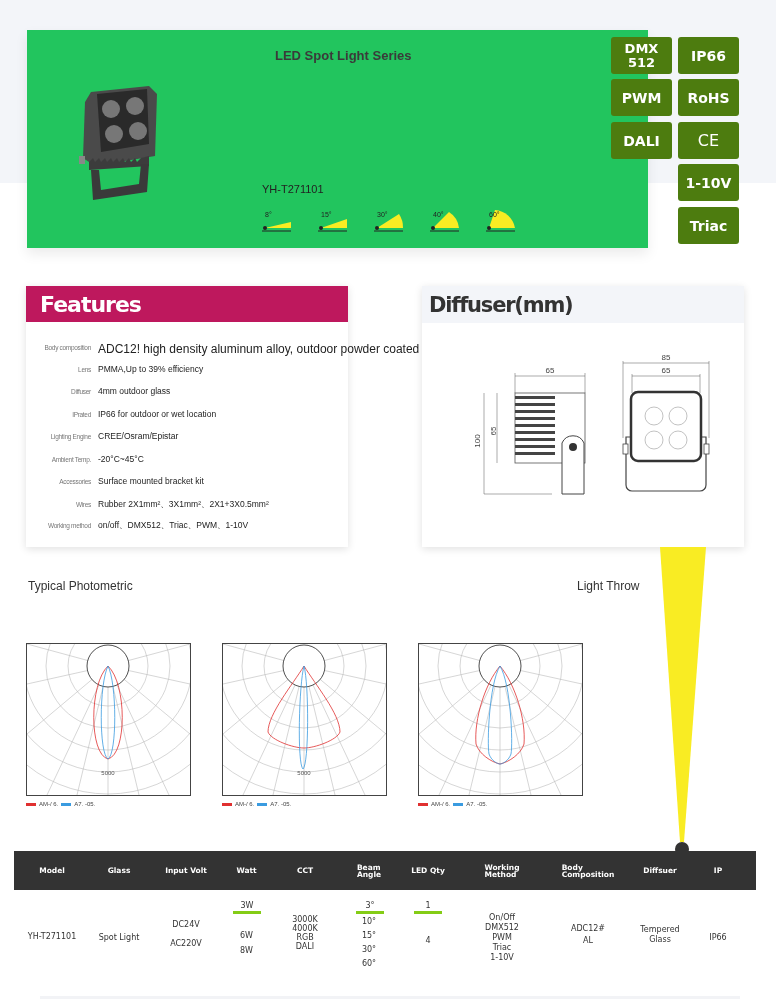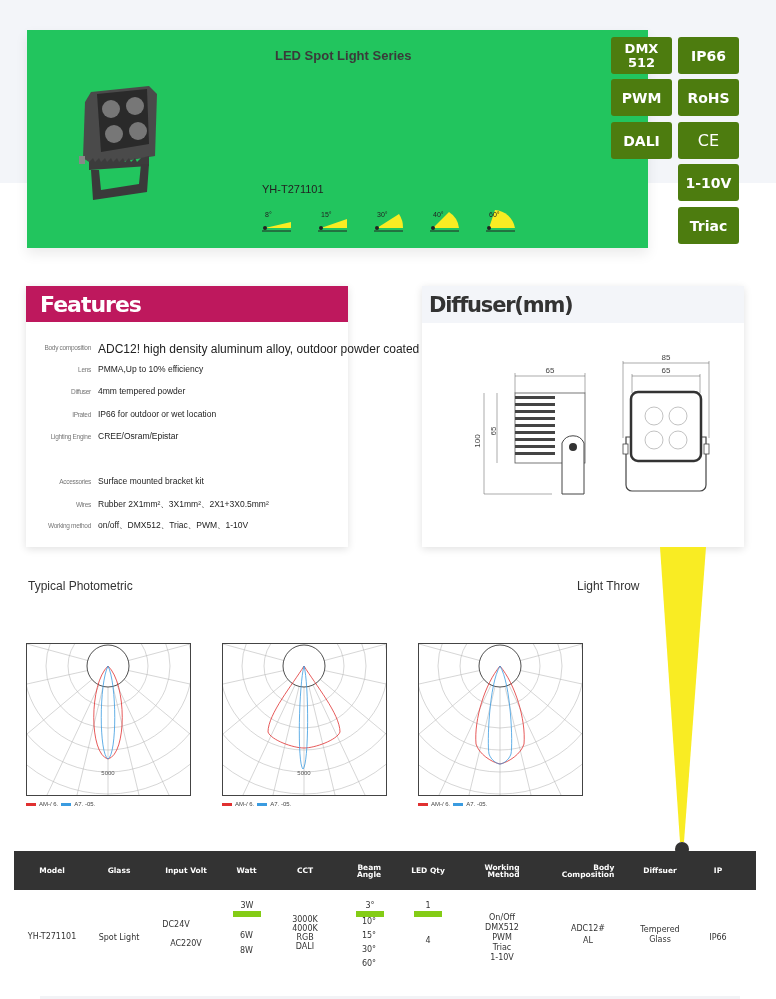--- a/index.html
+++ b/index.html
@@ -21,24 +21,24 @@
 .feat-row .v{position:absolute;left:72px;top:1px;color:#222;font-size:8.5px;white-space:nowrap}
 .dim{left:422px;top:286px;width:322px;height:261px;background:#fff}
 .dim-head{height:37px;background:#f3f5f9;color:#333;font-size:21px;font-weight:bold;padding:7px 7px;font-family:"DejaVu Sans",sans-serif;letter-spacing:-1.2px}
 .sec-title{position:absolute;font-size:12px;color:#333}
 .polar{position:absolute;top:643px;width:165px;height:153px;border:1px solid #444;background:#fff}
 .legend{position:absolute;top:801px;font-size:6px;color:#444;display:flex;align-items:center;gap:3px}
 .legend .sw{width:10px;height:3px;display:inline-block}
 .throw{position:absolute;left:660px;top:547px}
 .tbl{position:absolute;left:14px;top:851px;width:742px}
 .thead{height:39px;background:#333;color:#fff;position:relative}
-.th{position:absolute;top:0;height:39px;display:flex;align-items:center;justify-content:center;text-align:right;font-size:7.5px;font-weight:bold;line-height:7px;font-family:"DejaVu Sans",sans-serif}
+.th{position:absolute;top:0;height:39px;display:flex;align-items:center;justify-content:center;text-align:left;font-size:7.5px;font-weight:bold;line-height:7px;font-family:"DejaVu Sans",sans-serif}
 .tbody{position:relative;height:108px}
 .td{position:absolute;text-align:center;font-size:8px;color:#333;font-family:"DejaVu Sans",sans-serif;line-height:10px}
-.uline{border-bottom:6px solid #84cc16}
+.uline{border-bottom:3px solid #84cc16}
 .bottomline{position:absolute;left:40px;top:996px;width:700px;height:3px;background:#f2f3f6}
 </style>
 </head>
 <body>
 
 <div class="topbg"></div>
 
 <div class="hero">
   <div class="hero-title">LED Spot Light Series</div>
   <svg class="product" viewBox="0 0 100 130">
@@ -108,33 +108,37 @@
 <div class="badge" style="left:678px;top:207px">Triac</div>
 
 <div class="panel feat">
   <div class="feat-head">Features</div>
   <div class="feat-row" style="top:55px">
       <span class="k">Body composition</span>
       <span class="v" style="font-size:12px">ADC12!  high density aluminum alloy, outdoor powder coated</span>
     </div>
   <div class="feat-row" style="top:77px">
       <span class="k">Lens</span>
-      <span class="v">PMMA,Up to 10% efficiency</span>
+      <span class="v">PMMA,Up to 39% efficiency</span>
     </div>
   <div class="feat-row" style="top:99px">
       <span class="k">Diffuser</span>
-      <span class="v">4mm tempered powder</span>
+      <span class="v">4mm outdoor glass</span>
     </div>
   <div class="feat-row" style="top:122px">
       <span class="k">IPrated</span>
       <span class="v">IP66 for outdoor or wet location</span>
     </div>
   <div class="feat-row" style="top:144px">
       <span class="k">Lighting Engine</span>
       <span class="v">CREE/Osram/Epistar</span>
+    </div>
+  <div class="feat-row" style="top:167px">
+      <span class="k">Ambient Temp.</span>
+      <span class="v">-20°C~45°C</span>
     </div>
   <div class="feat-row" style="top:189px">
       <span class="k">Accessories</span>
       <span class="v">Surface mounted bracket kit</span>
     </div>
   <div class="feat-row" style="top:212px">
       <span class="k">Wires</span>
       <span class="v">Rubber 2X1mm²、3X1mm²、2X1+3X0.5mm²</span>
     </div>
   <div class="feat-row" style="top:233px">
@@ -312,21 +316,21 @@
     <div class="th" style="left:531px;width:86px;white-space:pre">Body
 Composition</div>
     <div class="th" style="left:445px;width:86px;white-space:pre">Working
 Method</div>
     <div class="th" style="left:617px;width:58px">Diffsuer</div>
     <div class="th" style="left:675px;width:58px">IP</div>
   </div>
   <div class="tbody">
     <div class="td" style="left:0;width:76px;top:42px">YH-T271101</div>
     <div class="td" style="left:76px;width:58px;top:43px">Spot Light</div>
-    <div class="td" style="left:124px;width:76px;top:30px">DC24V</div>
+    <div class="td" style="left:134px;width:76px;top:30px">DC24V</div>
     <div class="td" style="left:134px;width:76px;top:49px">AC220V</div>
     <div class="td uline" style="left:219px;width:28px;top:11px">3W</div>
     <div class="td" style="left:210px;width:45px;top:41px">6W</div>
     <div class="td" style="left:210px;width:45px;top:56px">8W</div>
     <div class="td" style="left:255px;width:72px;top:25px;line-height:9px">
       <div>3000K</div>
       <div>4000K</div>
       <div>RGB</div>
       <div>DALI</div>
     </div>

